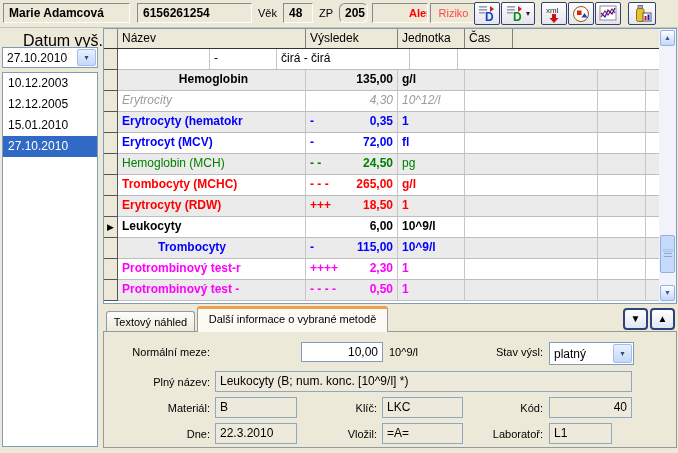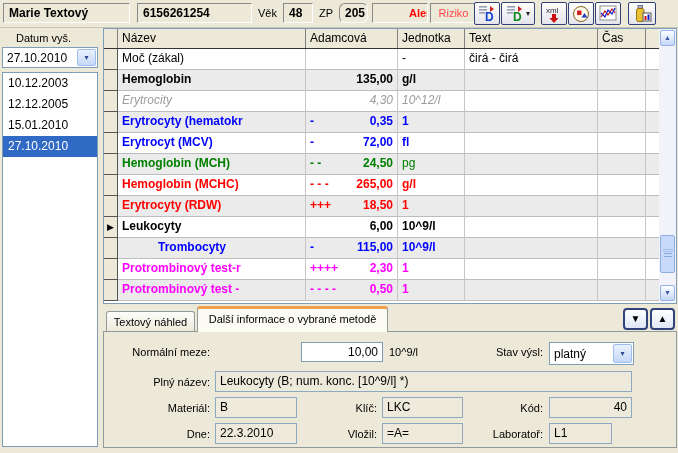--- a/index.html
+++ b/index.html
@@ -14,21 +14,21 @@
   .f-id{left:137px;top:3px;width:115px;height:20px;font-size:12px;}
   .lbl-vek{left:258px;top:7px;}
   .f-age{left:283px;top:3px;width:30px;height:20px;font-size:12px;}
   .lbl-zp{left:319px;top:7px;}
   .f-zp{left:339px;top:3px;width:29px;height:20px;font-size:12px;border-radius:6px;}
   .f-alergie{left:372px;top:3px;width:56px;height:20px;color:#ff0000;font-weight:bold;text-align:center;padding-left:36px;}
   .f-riziko{left:430px;top:3px;width:47px;height:20px;color:#ff4545;text-align:center;}
   .toolbtn{top:2px;height:23px;border:1px solid #324076;border-radius:2px;background:linear-gradient(#fefefe,#e4e4ec);display:flex;align-items:center;justify-content:center;cursor:default;}
   .caret{font-size:8px;color:#222;margin-left:2px;}
   
-  .sb-label{left:16px;top:32px;font-size:11px;}
+  .sb-label{left:23px;top:32px;font-size:16px;}
   .combo{background:#fff;border:1px solid #7f9db9;display:flex;align-items:center;}
   .combo .val{flex:1;padding-left:4px;font-size:12px;white-space:nowrap;overflow:hidden;}
   .combo .btn{width:17px;align-self:stretch;background:linear-gradient(#e9f1fd,#c5d8f6);border:1px solid #9ebdf0;border-radius:2px;margin:1px;display:flex;align-items:center;justify-content:center;color:#2c4a8c;font-size:8px;}
   .sb-combo{left:2px;top:47px;width:96px;height:21px;}
   .datelist{left:2px;top:72px;width:96px;height:375px;background:#fff;border:1px solid #7f9db9;overflow:hidden;}
   .ditem{height:21px;line-height:21px;padding-left:5px;font-size:12px;white-space:nowrap;}
   .ditem.selected{background:#316ac5;color:#fff;}
   
   .tablepanel{left:103px;top:28px;width:574px;height:276px;background:#fff;border:1px solid #7f9db9;}
   .grid{position:absolute;left:0;top:0;width:555px;}
@@ -59,21 +59,21 @@
   .xpinput{position:absolute;background:#fff;border:1px solid #7f9db9;font-size:12px;line-height:18px;padding:0 4px;box-sizing:border-box;white-space:nowrap;overflow:hidden;}
   .ro{background:#eeeadb;border:1px solid #8fa8c0;}
   .rnum{text-align:right;}
 </style>
 </head>
 <body>
 
 <div class="screen">
 
   <div class="abs topbar">
-    <div class="abs sunken bold f-name"><span>Marie Textový</span></div>
+    <div class="abs sunken bold f-name"><span>Marie Adamcová</span></div>
     <div class="abs sunken bold f-id"><span>6156261254</span></div>
     <span class="abs lbl-vek">Věk</span>
     <div class="abs sunken bold f-age"><span>48</span></div>
     <span class="abs lbl-zp">ZP</span>
     <div class="abs sunken bold f-zp"><span>205</span></div>
     <div class="abs sunken f-alergie"><span>Alergie</span></div>
     <div class="abs sunken f-riziko"><span>Riziko</span></div>
 
     <div class="abs toolbtn" style="left:474px;width:26px;">
       <svg width="18" height="17" viewBox="0 0 18 17">
@@ -135,42 +135,40 @@
       <div class="ditem">12.12.2005</div>
       <div class="ditem">15.01.2010</div>
       <div class="ditem selected">27.10.2010</div>
     </div>
 
   <div class="abs tablepanel">
     <div class="grid">
       <div class="hrow">
         <div class="hcell w-sel"></div>
         <div class="hcell w-name">Název</div>
-        <div class="hcell w-res">Adamcová</div>
+        <div class="hcell w-res">Výsledek</div>
         <div class="hcell w-unit">Jednotka</div>
-        <div class="hcell w-text">Text</div>
         <div class="hcell w-time">Čas</div>
         <div class="hcell w-fill"></div>
       </div>
       <div>
           <div class="trow">
             <div class="c sel w-sel"></div>
-            <div class="c pad w-name" style="color:#000000;font-weight:400;font-style:normal;">Moč (zákal)</div>
             <div class="c rescell w-res" style="color:#000000;font-weight:400;font-style:normal;">
               <div class=""></div>
               <div class=""></div>
             </div>
             <div class="c pad w-unit" style="color:#000000;font-weight:400;font-style:normal;">-</div>
             <div class="c pad w-text" style="color:#000000;">čirá - čirá</div>
             <div class="c pad w-time"></div>
             <div class="c w-fill"></div>
           </div>
           <div class="trow alt">
             <div class="c sel w-sel"></div>
-            <div class="c pad w-name" style="color:#000000;font-weight:700;font-style:normal;">Hemoglobin</div>
+            <div class="c pad w-name" style="color:#000000;font-weight:700;font-style:normal;text-align:center;">Hemoglobin</div>
             <div class="c rescell w-res" style="color:#000000;font-weight:700;font-style:normal;">
               <div class=""></div>
               <div class="">135,00</div>
             </div>
             <div class="c pad w-unit" style="color:#000000;font-weight:700;font-style:normal;">g/l</div>
             <div class="c pad w-text" style="color:#000000;"></div>
             <div class="c pad w-time"></div>
             <div class="c w-fill"></div>
           </div>
           <div class="trow">
@@ -204,33 +202,33 @@
               <div class="">-</div>
               <div class="">72,00</div>
             </div>
             <div class="c pad w-unit" style="color:#0000ff;font-weight:700;font-style:normal;">fl</div>
             <div class="c pad w-text" style="color:#0000ff;"></div>
             <div class="c pad w-time"></div>
             <div class="c w-fill"></div>
           </div>
           <div class="trow alt">
             <div class="c sel w-sel"></div>
-            <div class="c pad w-name" style="color:#008000;font-weight:700;font-style:normal;">Hemoglobin (MCH)</div>
+            <div class="c pad w-name" style="color:#008000;font-weight:400;font-style:normal;">Hemoglobin (MCH)</div>
             <div class="c rescell w-res" style="color:#008000;font-weight:700;font-style:normal;">
               <div class="">- -</div>
               <div class="">24,50</div>
             </div>
             <div class="c pad w-unit" style="color:#008000;font-weight:400;font-style:normal;">pg</div>
             <div class="c pad w-text" style="color:#008000;"></div>
             <div class="c pad w-time"></div>
             <div class="c w-fill"></div>
           </div>
           <div class="trow">
             <div class="c sel w-sel"></div>
-            <div class="c pad w-name" style="color:#ff0000;font-weight:700;font-style:normal;">Hemoglobin (MCHC)</div>
+            <div class="c pad w-name" style="color:#ff0000;font-weight:700;font-style:normal;">Trombocyty (MCHC)</div>
             <div class="c rescell w-res" style="color:#ff0000;font-weight:700;font-style:normal;">
               <div class="">- - -</div>
               <div class="">265,00</div>
             </div>
             <div class="c pad w-unit" style="color:#ff0000;font-weight:700;font-style:normal;">g/l</div>
             <div class="c pad w-text" style="color:#ff0000;"></div>
             <div class="c pad w-time"></div>
             <div class="c w-fill"></div>
           </div>
           <div class="trow alt">

